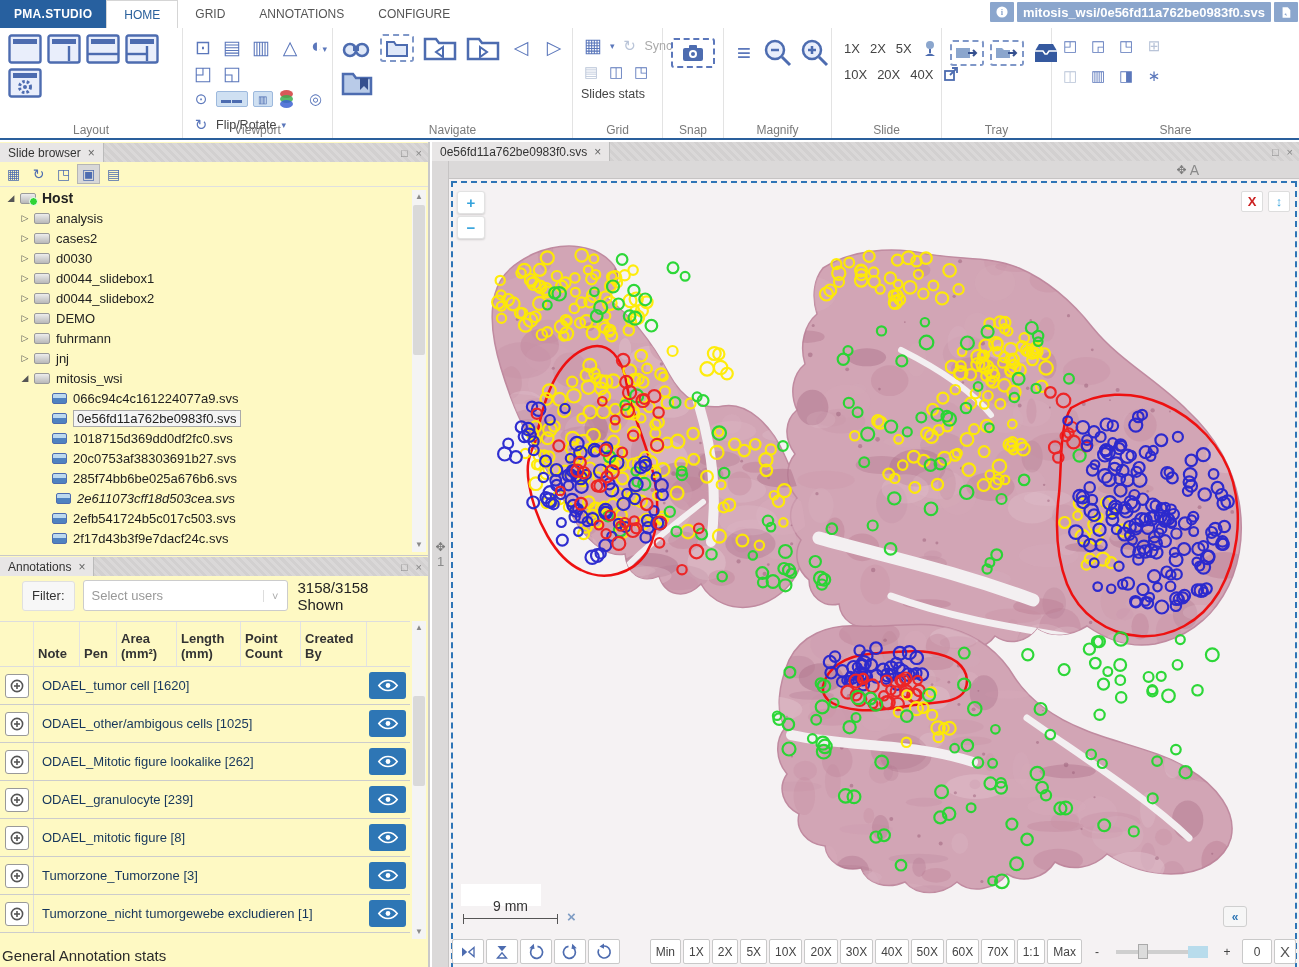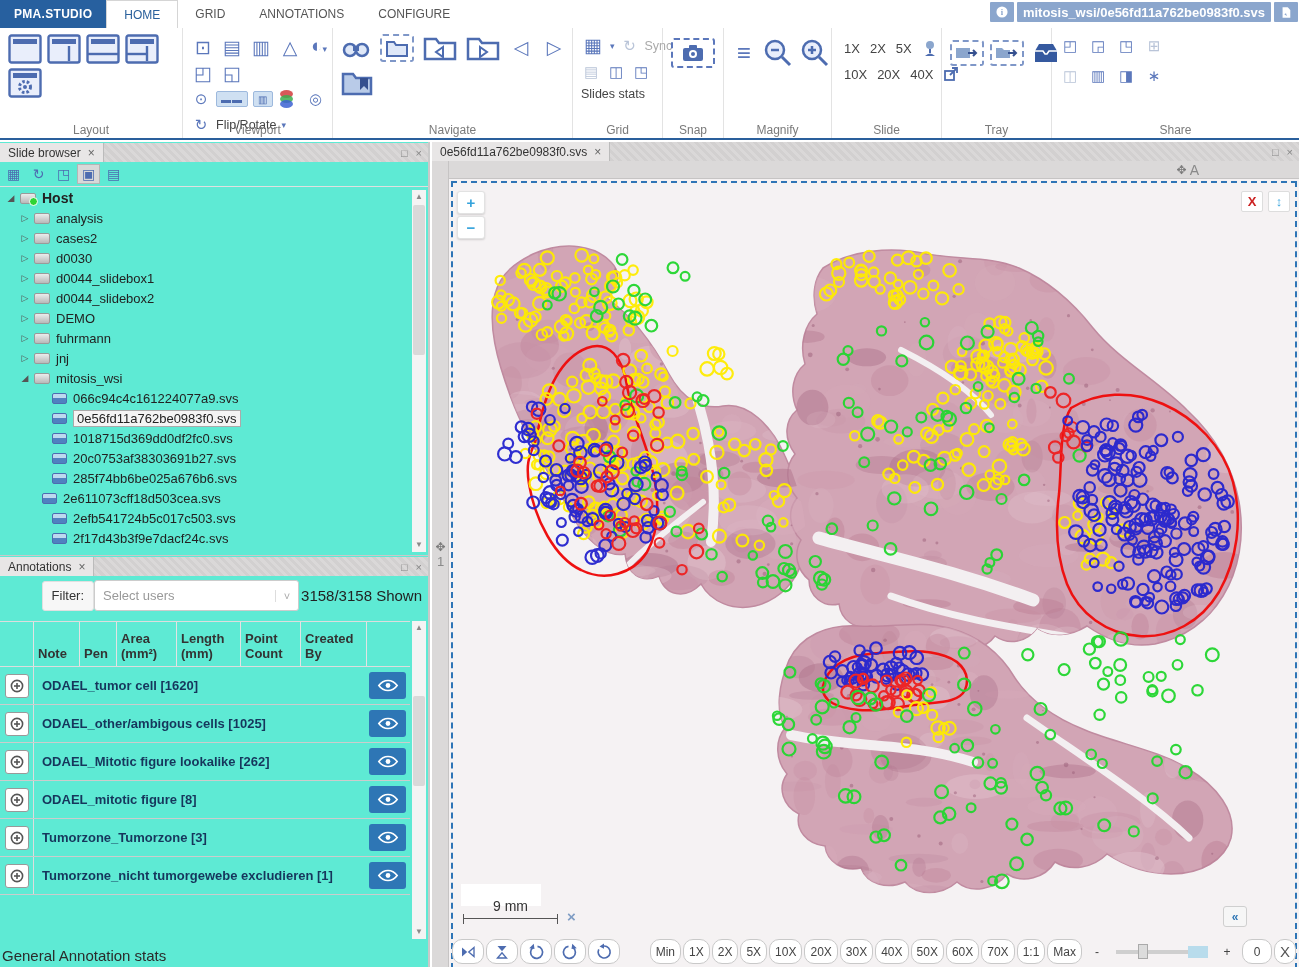--- a/index.html
+++ b/index.html
@@ -28,21 +28,21 @@
   .xlink{font-size:13px;color:#444;margin-right:5px;}
   .chipbtn{background:#cfe0f2;border:1px solid #9db9dd;border-radius:2px;padding:0 4px;height:16px;display:inline-flex;align-items:center;color:#4d6cb0;font-size:10px;letter-spacing:1px;}
   .dd{font-size:9px;color:#5b77bb;}
   .snapbox{border:2px dashed #5b77bb;border-radius:3px;padding:4px 9px;display:inline-flex;}
   .trayfold{border:2px dashed #7f97c8;border-radius:3px;padding:2px 3px;display:inline-flex;}
   .rgb{position:relative;width:22px;height:20px;display:inline-block;}
   .rgb i{position:absolute;width:13px;height:8px;border-radius:50%;opacity:.85;}
   svg.mini{display:block;}
 
   
-  .lcol{position:absolute;top:142px;left:0;width:430px;bottom:0;background:#5eead4;border-right:2px solid #c9c9c9;}
+  .lcol{position:absolute;top:142px;left:0;width:430px;bottom:0;background:#fef9c3;border-right:2px solid #c9c9c9;}
   .phead{height:19px;background:#d6d4d4;background-image:repeating-linear-gradient(45deg,#d2d0d0 0 3px,#dad8d8 3px 6px);display:flex;align-items:stretch;position:relative;}
   .ptab{background:#e8e6e6;border-right:1px solid #bbb;display:flex;align-items:center;gap:7px;padding:0 8px;font-size:12px;color:#333;}
   .ptab .x{color:#666;font-size:12px;}
   .pctl{margin-left:auto;display:flex;align-items:center;gap:8px;padding-right:6px;color:#888;font-size:11px;}
   .sb-tools{height:25px;border-bottom:1px solid #e0e0e0;display:flex;gap:2px;padding:2px 2px;}
   .sbtn{width:23px;height:20px;border:1px solid transparent;display:flex;align-items:center;justify-content:center;font-size:14px;color:#4d6cb0;}
   .sbtn.on{background:#d8d8d8;border-color:#b5b5b5;}
   .tree{position:absolute;top:45px;left:0;right:17px;bottom:2px;overflow:hidden;font-size:13px;color:#222;}
   .trow{height:20px;display:flex;align-items:center;white-space:nowrap;}
   .trow.sel .tlabel{border:1px solid #aaa;background:#f4f4f4;padding:0 3px;}
@@ -51,32 +51,32 @@
   .tico.file{background:linear-gradient(#bcd9ef 45%,#4f82c0 45%);border-color:#4d6cb0;width:15px;height:11px;}
   .tico.host::after{content:"";position:absolute;right:-3px;bottom:-3px;width:7px;height:7px;border-radius:50%;background:#2fd435;border:1px solid #fff;}
   .trow.host .tlabel{font-weight:bold;font-size:14px;}
   .vscroll{position:absolute;top:45px;right:2px;width:14px;bottom:4px;background:#f4f4f4;}
   .vscroll .up,.vscroll .dn{position:absolute;left:0;right:0;height:14px;color:#8a8a8a;font-size:8px;text-align:center;line-height:14px;}
   .vscroll .dn{bottom:0;}
   .vscroll .thumb{position:absolute;left:1px;right:1px;background:#d9d9d9;border-radius:2px;}
 
   
   .apanel{position:absolute;top:415px;left:0;right:0;bottom:0;}
-  .filterrow{height:39px;display:flex;align-items:center;padding:4px 6px;gap:0;justify-content:flex-end;}
+  .filterrow{height:39px;display:flex;align-items:center;padding:4px 22px;gap:8px;justify-content:flex-end;}
   .flabel{border:1px solid #e0e0e0;background:#f7f7f7;border-radius:3px;height:30px;display:flex;align-items:center;padding:0 9px;font-size:13px;color:#333;}
   .fselect{flex:0 0 205px;height:31px;border:1px solid #ccc;border-radius:3px;background:#fff;display:flex;align-items:center;padding:0 8px;font-size:13px;color:#999;}
   .fselect .cv{margin-left:auto;border-left:1px solid #ddd;padding-left:8px;color:#aaa;font-size:11px;}
   .shown{font-size:15px;color:#222;margin-left:2px;}
   .atable{position:absolute;top:64px;left:0;right:18px;bottom:28px;overflow:hidden;}
   .ahead{display:flex;border-top:1px solid #ddd;border-bottom:1px solid #ddd;height:46px;font-size:13px;font-weight:bold;color:#333;}
   .ahead .hc{border-right:1px solid #e3e3e3;padding:4px 4px;display:flex;align-items:flex-end;line-height:1.15;}
   .arow{display:flex;align-items:center;height:38px;border-bottom:1px solid #ccc;}
   .pluscell{width:34px;border-right:1px solid #ddd;align-self:stretch;display:flex;align-items:center;justify-content:center;}
   .plusbtn{width:24px;height:24px;border:1px solid #999;border-radius:3px;background:#fff;display:flex;align-items:center;justify-content:center;}
-  .alabel{flex:1;font-size:13px;font-weight:bold;color:#16365c;padding:0 8px;white-space:nowrap;overflow:hidden;}
+  .alabel{flex:1;font-size:13px;font-weight:normal;color:#16365c;padding:0 8px;white-space:nowrap;overflow:hidden;}
   .eyebtn{flex:none;width:37px;height:27px;background:#2e76b5;border-radius:3px;margin-right:4px;display:flex;align-items:center;justify-content:center;}
   .afoot{position:absolute;bottom:3px;left:2px;font-size:15px;color:#2b2b2b;}
 
   
   .viewer{position:absolute;top:142px;left:432px;right:0;bottom:0;background:#d9d7d7;}
   .vtabbar{height:19px;background:#d6d4d4;background-image:repeating-linear-gradient(45deg,#d2d0d0 0 3px,#dad8d8 3px 6px);display:flex;}
   .colstrip{position:absolute;top:19px;left:17px;right:0;height:18px;background:#dbd9d9;border-bottom:1px solid #c6c4c4;}
   .rowstrip{position:absolute;top:19px;left:0;width:17px;bottom:0;background:#dbd9d9;border-right:1px solid #c6c4c4;}
   .movico{color:#7a7a7a;font-size:12px;}
   .collab{position:absolute;top:1px;right:100px;color:#8a8a8a;font-size:14px;display:flex;gap:3px;align-items:center;}
@@ -90,21 +90,21 @@
   .vsize{position:absolute;top:12px;right:9px;width:22px;height:21px;background:#fff;border:1px solid #ddd;border-radius:2px;color:#35a3dc;font-size:13px;display:flex;align-items:center;justify-content:center;z-index:6;}
   .expbtn{position:absolute;left:12px;top:706px;width:24px;height:21px;background:#f6f6f6;border:1px solid #cfcfcf;border-radius:3px;color:#2e76b5;font-size:12px;font-weight:bold;display:flex;align-items:center;justify-content:center;z-index:6;}
   .colbtn{position:absolute;right:52px;top:727px;width:24px;height:21px;background:#f6f6f6;border:1px solid #cfcfcf;border-radius:3px;color:#2e76b5;font-size:12px;font-weight:bold;display:flex;align-items:center;justify-content:center;z-index:6;}
   .scalewrap{position:absolute;left:14px;top:719px;z-index:6;width:150px;}
   .scalebg{position:absolute;left:-2px;top:-14px;width:80px;height:22px;background:#fff;}
   .scalelab{position:relative;text-align:center;width:95px;font-size:14px;color:#333;}
   .scaleline{position:relative;width:95px;height:10px;border-left:1px solid #555;border-right:1px solid #555;}
   .scaleline::after{content:"";position:absolute;left:0;right:0;top:4px;border-top:1px solid #555;}
   .scalex{position:absolute;left:104px;top:10px;color:#7f9dc4;font-size:15px;font-weight:bold;}
   .vtoolbar{position:absolute;left:0;right:0;bottom:0;height:31px;display:flex;align-items:center;padding:0 3px;gap:2px;z-index:6;}
-  .tbtn{height:25px;min-width:26px;background:#fff;border:1px solid #c9c9c9;border-radius:10px;color:#444;font-size:12px;display:flex;align-items:center;justify-content:center;padding:0 5px;}
+  .tbtn{height:25px;min-width:26px;background:#fff;border:1px solid #c9c9c9;border-radius:2px;color:#444;font-size:12px;display:flex;align-items:center;justify-content:center;padding:0 5px;}
   .zoomset{display:flex;gap:2px;margin-left:auto;}
   .slider{width:92px;height:15px;position:relative;margin:0 4px;}
   .slider .track{position:absolute;top:6px;left:0;right:0;height:4px;background:#cfcfcf;}
   .slider .fillblue{position:absolute;top:2px;right:0;width:20px;height:12px;background:#b8dcec;}
   .slider .knob{position:absolute;top:0;left:22px;width:10px;height:15px;background:#dcdcdc;border:1px solid #aaa;}
   .rotval{width:30px;}
   .bigx{font-size:15px;color:#555;min-width:22px;}
 </style>
 </head>
 <body>
@@ -461,21 +461,21 @@
           <div class="trow" style="padding-left: 48px;">
             <span class="tar" style="width: 2px;"></span>
             <span class="tico file"></span>
             <span class="tlabel">20c0753af38303691b27.svs</span>
           </div>
           <div class="trow" style="padding-left: 48px;">
             <span class="tar" style="width: 2px;"></span>
             <span class="tico file"></span>
             <span class="tlabel">285f74bb6be025a676b6.svs</span>
           </div>
-          <div class="trow" style="padding-left: 38px;">
+          <div class="trow" style="padding-left: 52px; font-style: italic;">
             <span class="tar" style="width: 2px;"></span>
             <span class="tico file"></span>
             <span class="tlabel">2e611073cff18d503cea.svs</span>
           </div>
           <div class="trow" style="padding-left: 48px;">
             <span class="tar" style="width: 2px;"></span>
             <span class="tico file"></span>
             <span class="tlabel">2efb541724b5c017c503.svs</span>
           </div>
           <div class="trow" style="padding-left: 48px; align-items: center;">
@@ -562,20 +562,38 @@
               <div class="pluscell">
                 <div class="plusbtn">
                   <svg width="14" height="14" viewBox="0 0 14 14">
                     <circle cx="7" cy="7" r="5.6" fill="none" stroke="#555" stroke-width="1.6"></circle>
                     <line x1="7" y1="4" x2="7" y2="10" stroke="#555" stroke-width="1.6"></line>
                     <line x1="4" y1="7" x2="10" y2="7" stroke="#555" stroke-width="1.6"></line>
                   </svg>
                 </div>
               </div>
               <div class="alabel">ODAEL_Mitotic figure lookalike [262]</div>
+              <div class="eyebtn">
+                <svg width="22" height="13" viewBox="0 0 24 14">
+                  <path d="M12,1.5 C18,1.5 22,7 22,7 C22,7 18,12.5 12,12.5 C6,12.5 2,7 2,7 C2,7 6,1.5 12,1.5 Z" fill="none" stroke="#fff" stroke-width="1.8"></path>
+                  <circle cx="12" cy="7" r="2.6" fill="#fff"></circle>
+                </svg>
+              </div>
+            </div>
+            <div class="arow">
+              <div class="pluscell">
+                <div class="plusbtn">
+                  <svg width="14" height="14" viewBox="0 0 14 14">
+                    <circle cx="7" cy="7" r="5.6" fill="none" stroke="#555" stroke-width="1.6"></circle>
+                    <line x1="7" y1="4" x2="7" y2="10" stroke="#555" stroke-width="1.6"></line>
+                    <line x1="4" y1="7" x2="10" y2="7" stroke="#555" stroke-width="1.6"></line>
+                  </svg>
+                </div>
+              </div>
+              <div class="alabel">ODAEL_granulocyte [239]</div>
               <div class="eyebtn">
                 <svg width="22" height="13" viewBox="0 0 24 14">
                   <path d="M12,1.5 C18,1.5 22,7 22,7 C22,7 18,12.5 12,12.5 C6,12.5 2,7 2,7 C2,7 6,1.5 12,1.5 Z" fill="none" stroke="#fff" stroke-width="1.8"></path>
                   <circle cx="12" cy="7" r="2.6" fill="#fff"></circle>
                 </svg>
               </div>
             </div>
             <div class="arow">
               <div class="pluscell">
                 <div class="plusbtn">

